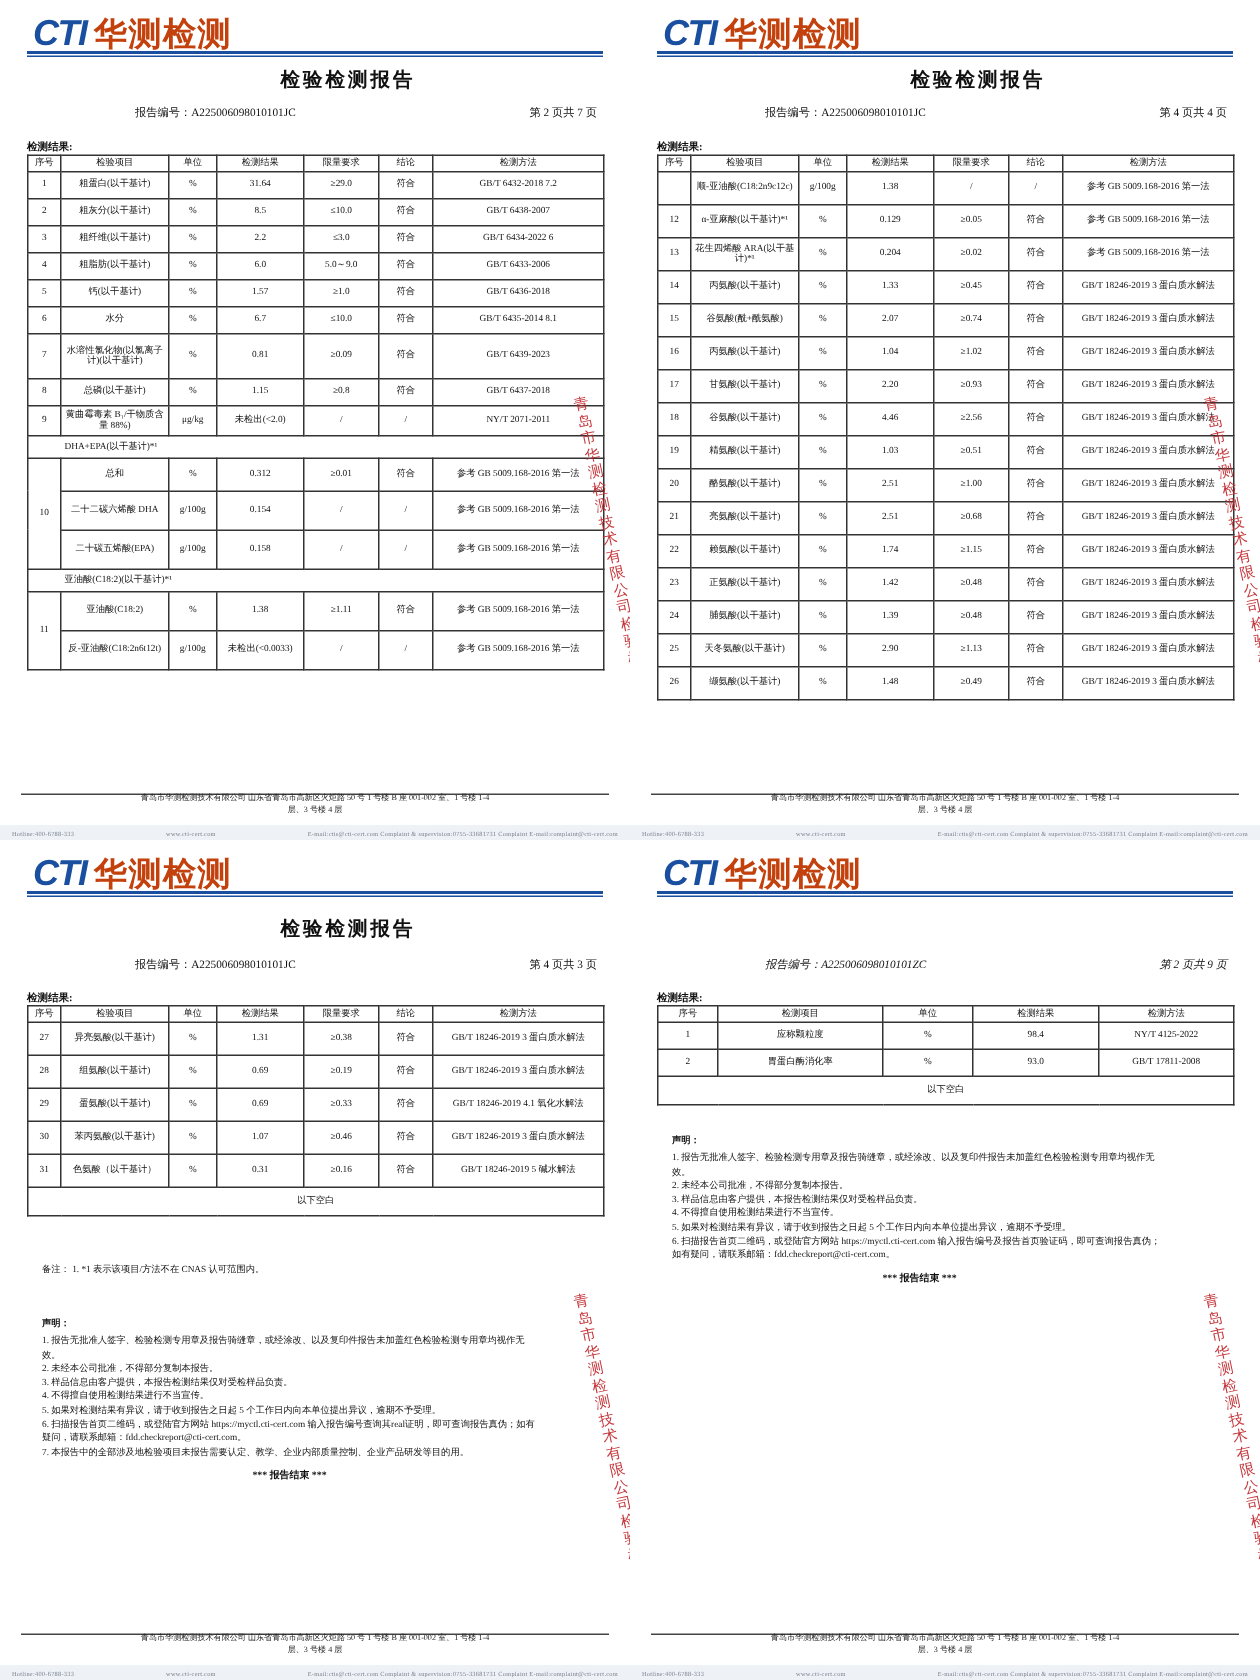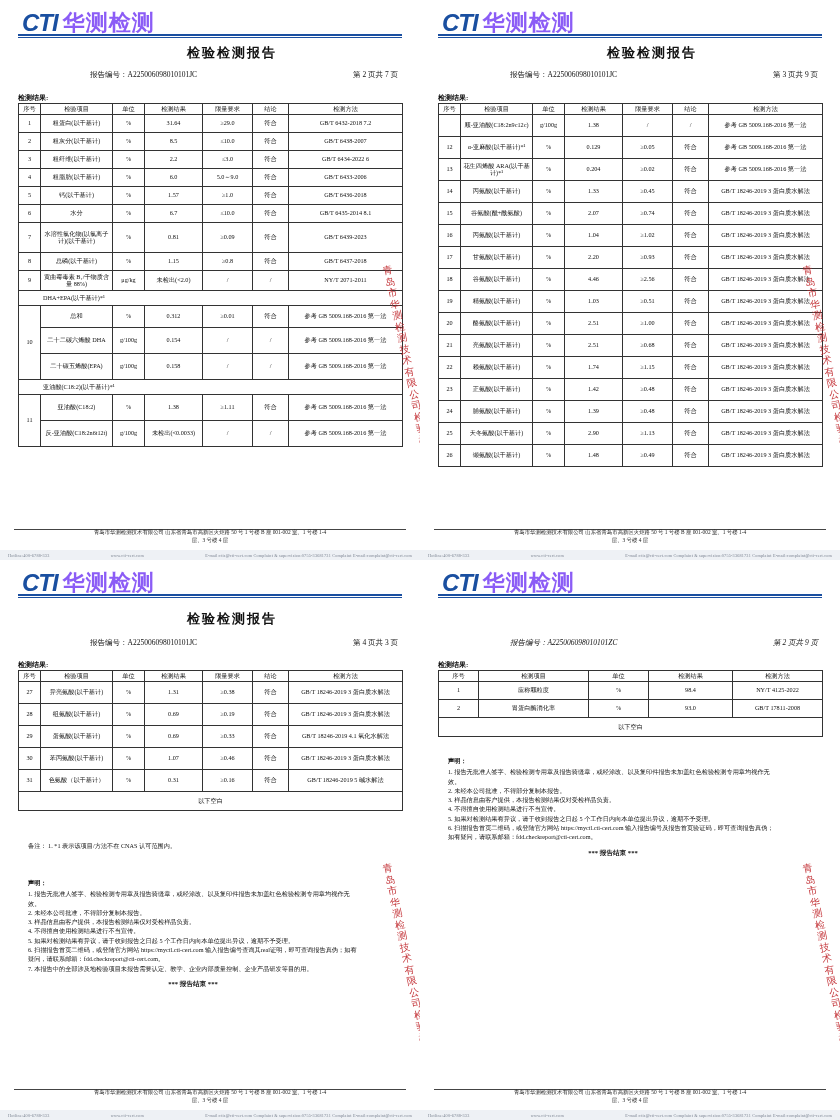--- a/index.html
+++ b/index.html
@@ -27,21 +27,21 @@
     position:absolute;left:22px;top:8px;
     display:flex;align-items:center;gap:5px;
   }
   .logo .cti{
     font-family:"Liberation Sans", sans-serif;
     font-weight:bold;font-style:italic;
     font-size:24px;color:#1a4fa0;letter-spacing:-1px;
   }
   .logo .cn{
     font-family:"Liberation Sans", sans-serif;
-    font-weight:bold;font-size:22px;color:#8b5cf6;
+    font-weight:bold;font-size:22px;color:#c2410c;
     letter-spacing:1px;
   }
   .hdr-rule{
     position:absolute;left:18px;right:18px;top:34px;
     height:2px;background:#1a4fa0;
   }
   .hdr-rule:after{
     content:"";position:absolute;left:0;right:0;top:3px;
     height:1px;background:#1a4fa0;
   }
@@ -317,21 +317,21 @@
 
 <div class="sheet p2">
   <div class="logo">
     <span class="cti">CTI</span>
     <span class="cn">华测检测</span>
   </div>
   <div class="hdr-rule"></div>
   <div class="doc-title">检验检测报告</div>
   <div class="meta">
     <div class="rep"><span>报告编号：</span><span>A225006098010101JC</span></div>
-    <div>第 3 页共 9 页</div>
+    <div>第 4 页共 4 页</div>
   </div>
   <div class="sec-label" style="top:93px;">检测结果:</div>
 
   <table class="rt" style="left:18px;top:103px;width:384px;">
     <colgroup>
         <col style="width:22px">
         <col style="width:72px">
         <col style="width:32px">
         <col style="width:58px">
         <col style="width:50px">

